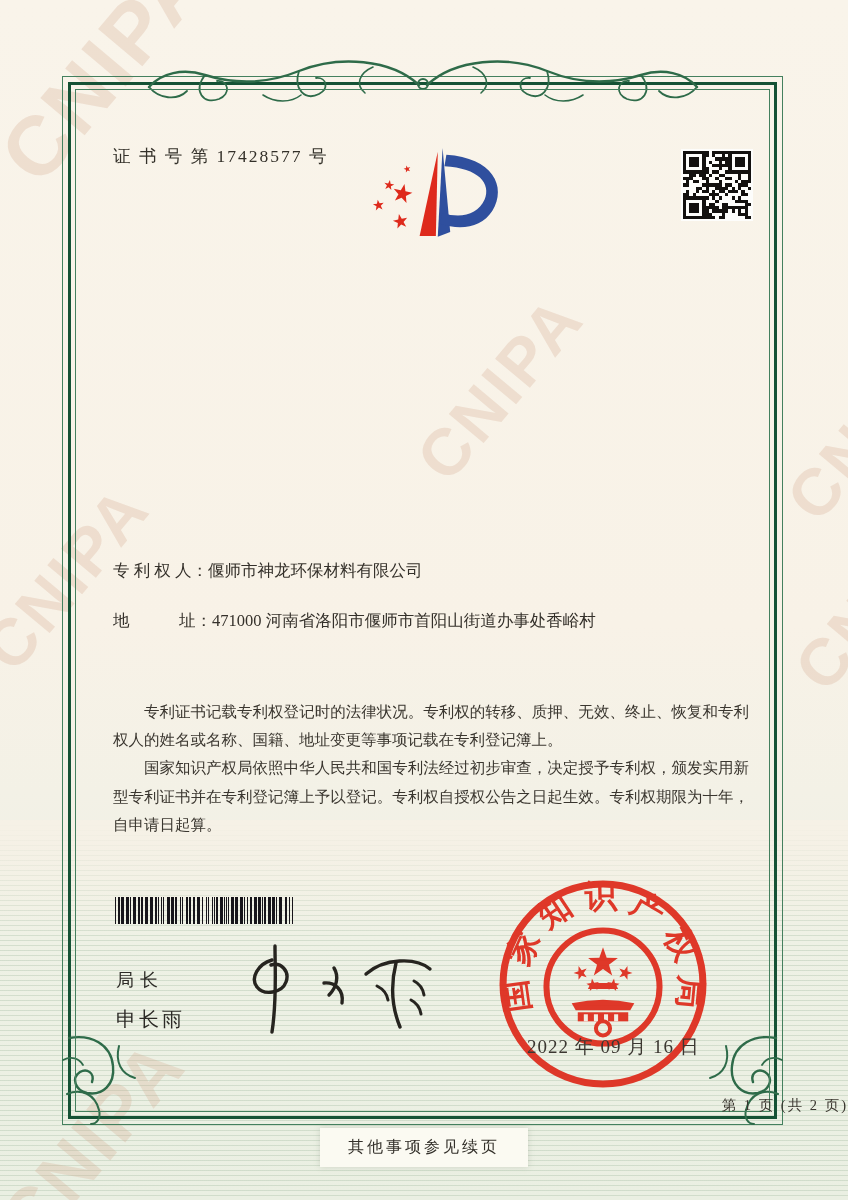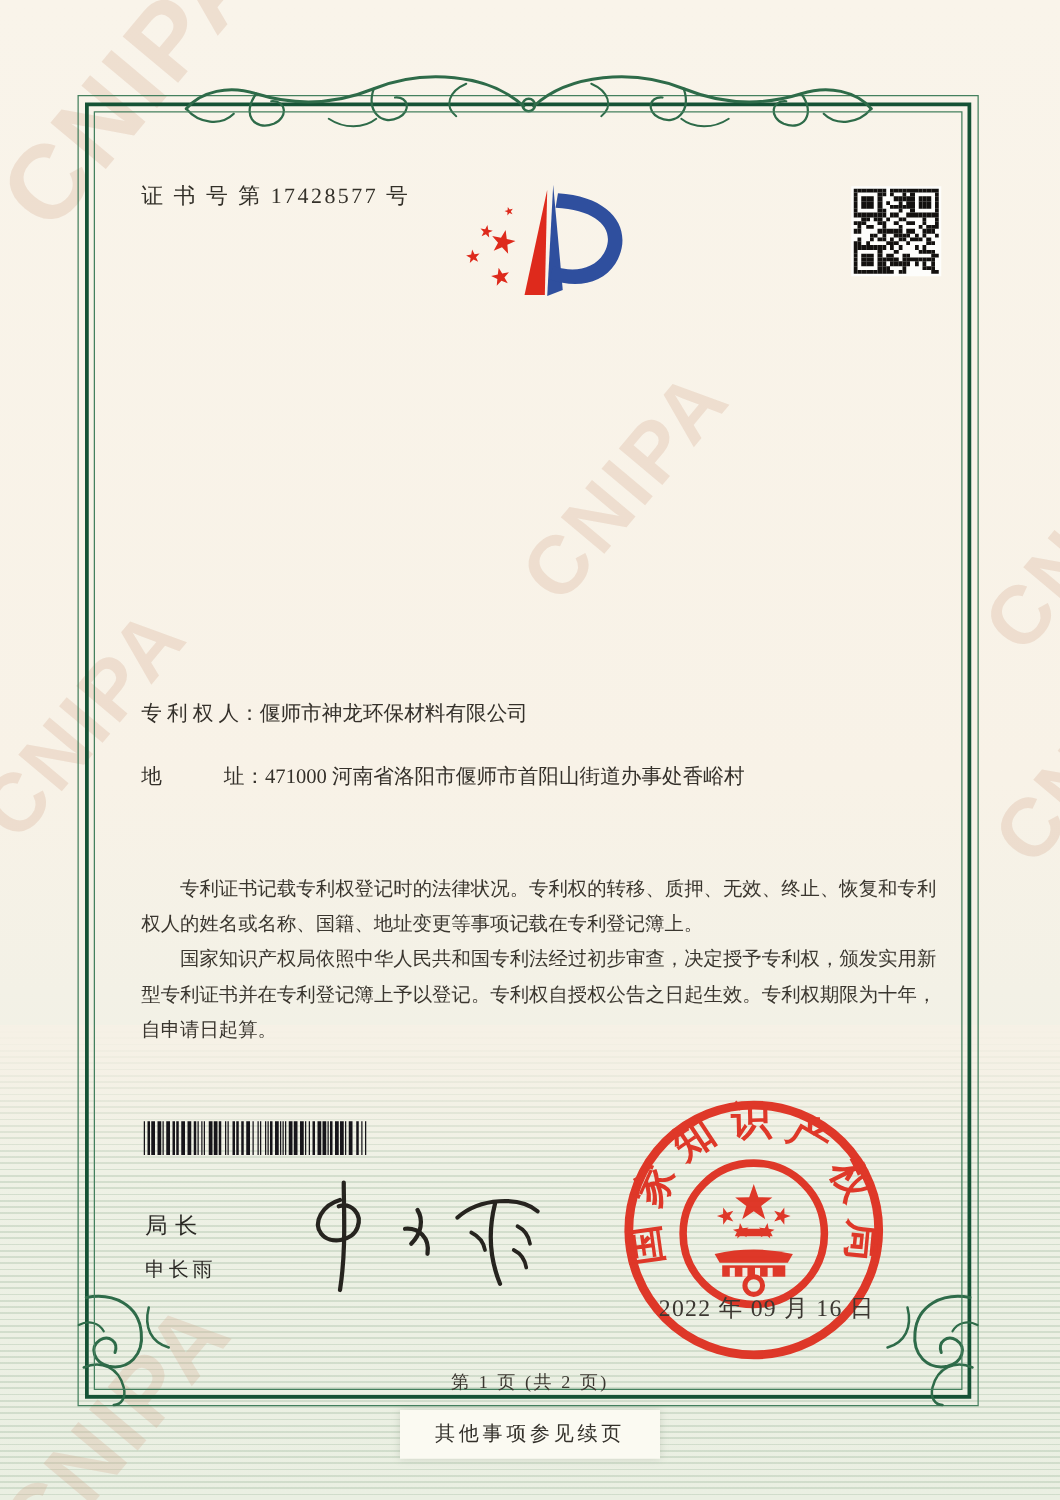--- a/index.html
+++ b/index.html
@@ -33,25 +33,25 @@
          letter-spacing:9px;color:#221f1b;}
   .row{left:113px;font-size:16.5px;color:#34302a;white-space:nowrap;}
   .row .lab{display:inline-block;}
   .grant-no{position:absolute;left:342px;top:0;}
   .paras{left:113px;top:698px;width:636px;font-size:15.5px;line-height:1.82;
          color:#3a362f;text-align:justify;}
   .paras p{margin:0;text-indent:2em;}
   .barcode{left:115px;top:897px;height:27px;display:flex;align-items:stretch;}
   .barcode span{display:block;background:#17151a;}
   .sig-title{left:116px;top:968px;font-size:18px;letter-spacing:6px;color:#2c2a26;}
-  .sig-name{left:116px;top:1006px;font-size:16px;letter-spacing:3px;color:#2c2a26;}
+  .sig-name{left:116px;top:1006px;font-size:20px;letter-spacing:3px;color:#2c2a26;}
   .sig-script{left:228px;top:938px;}
   .seal{left:497px;top:878px;opacity:.93;}
   .seal-date{left:527px;top:1034px;font-size:19px;letter-spacing:1px;color:#3b3731;z-index:5;}
-  .page-info{left:0;top:1096px;width:848px;text-align:center;font-size:14.5px;
+  .page-info{left:0;top:1096px;width:848px;text-align:right;font-size:14.5px;
              letter-spacing:2px;color:#3a362f;}
   .continuation{left:50%;top:1128px;transform:translateX(-50%);
                 background:#fbfaf2;padding:9px 28px;font-size:16px;letter-spacing:3px;
                 color:#33302a;box-shadow:0 0 6px rgba(120,130,110,.25);}
 </style>
 </head>
 <body>
 
 <div class="sheet">
 

